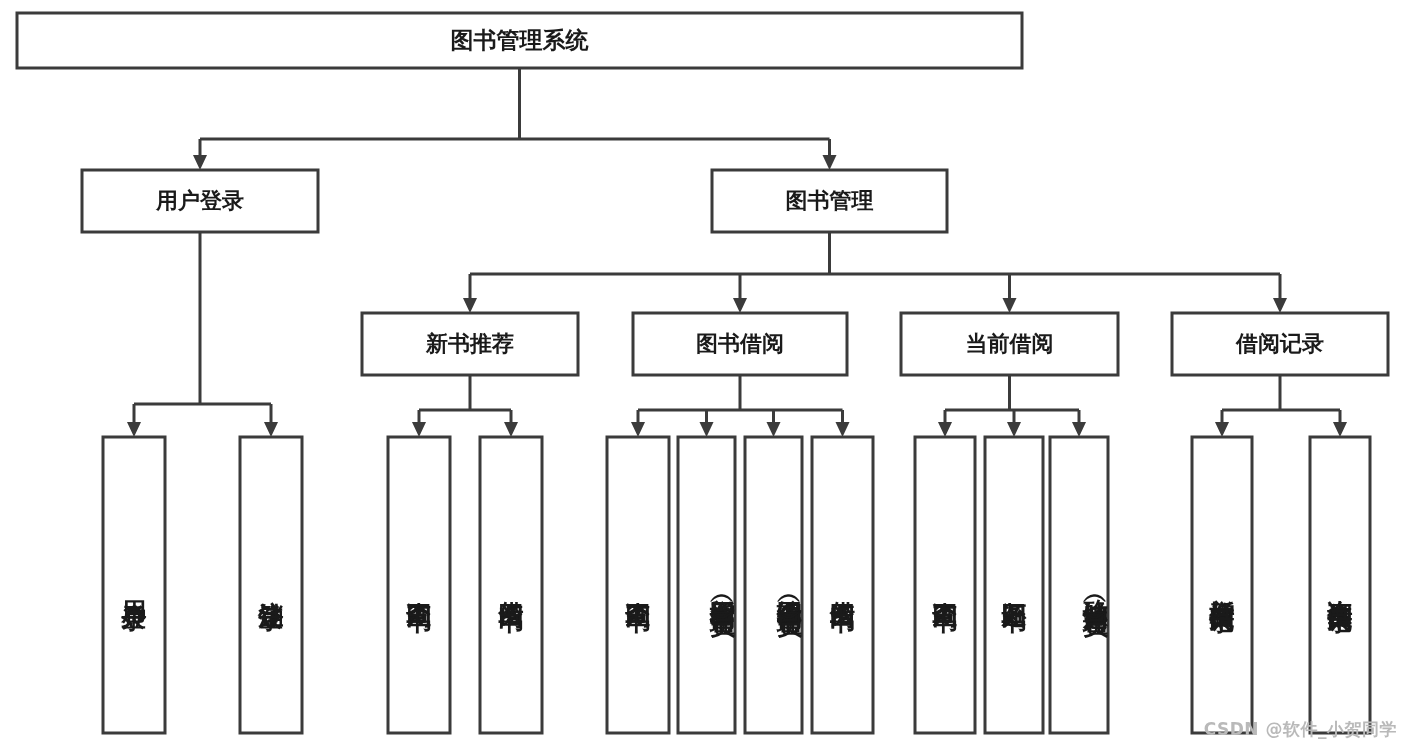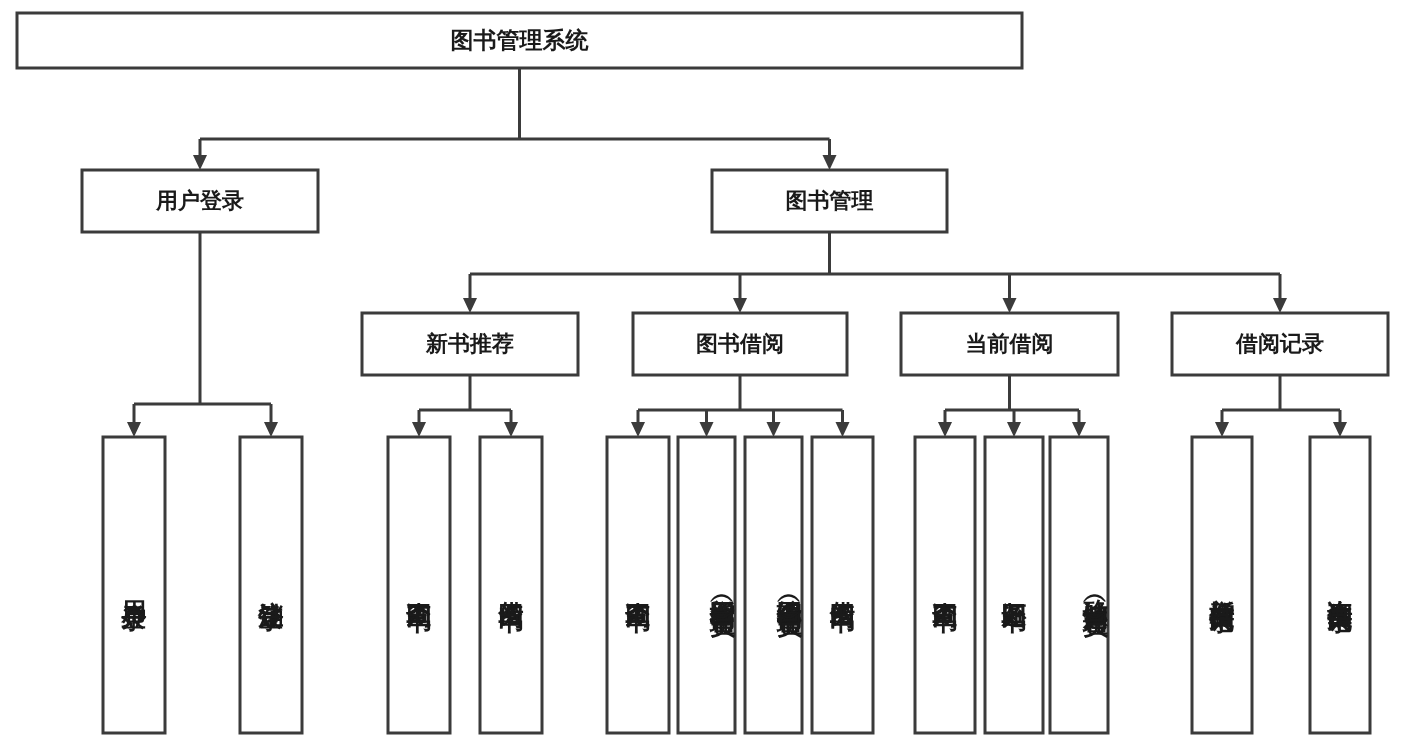--- a/index.html
+++ b/index.html
@@ -193,13 +193,14 @@
       <div class="leaf-label-wrap top-aligned" style="left: 678px; top: 443px; width: 57px; height: 290px;">新增图书（管理员）</div>
       <div class="leaf-label-wrap top-aligned" style="left: 745px; top: 443px; width: 57px; height: 290px;">编辑图书（管理员）</div>
       <div class="leaf-label-wrap" style="left: 812px; top: 437px; width: 61px; height: 296px;">借阅图书</div>
       <div class="leaf-label-wrap" style="left: 915px; top: 437px; width: 60px; height: 296px;">查询图书</div>
       <div class="leaf-label-wrap" style="left: 985px; top: 437px; width: 58px; height: 296px;">归还图书</div>
       <div class="leaf-label-wrap top-aligned" style="left: 1050px; top: 443px; width: 58px; height: 290px;">确认归还（管理员）</div>
       <div class="leaf-label-wrap" style="left: 1192px; top: 437px; width: 60px; height: 296px;">新增借阅记录</div>
       <div class="leaf-label-wrap" style="left: 1310px; top: 437px; width: 60px; height: 296px;">查询借阅记录</div>
     </div>
 
+  <div class="watermark">CSDN @软件_小贺同学</div>
 </div>
 
 </body></html>

